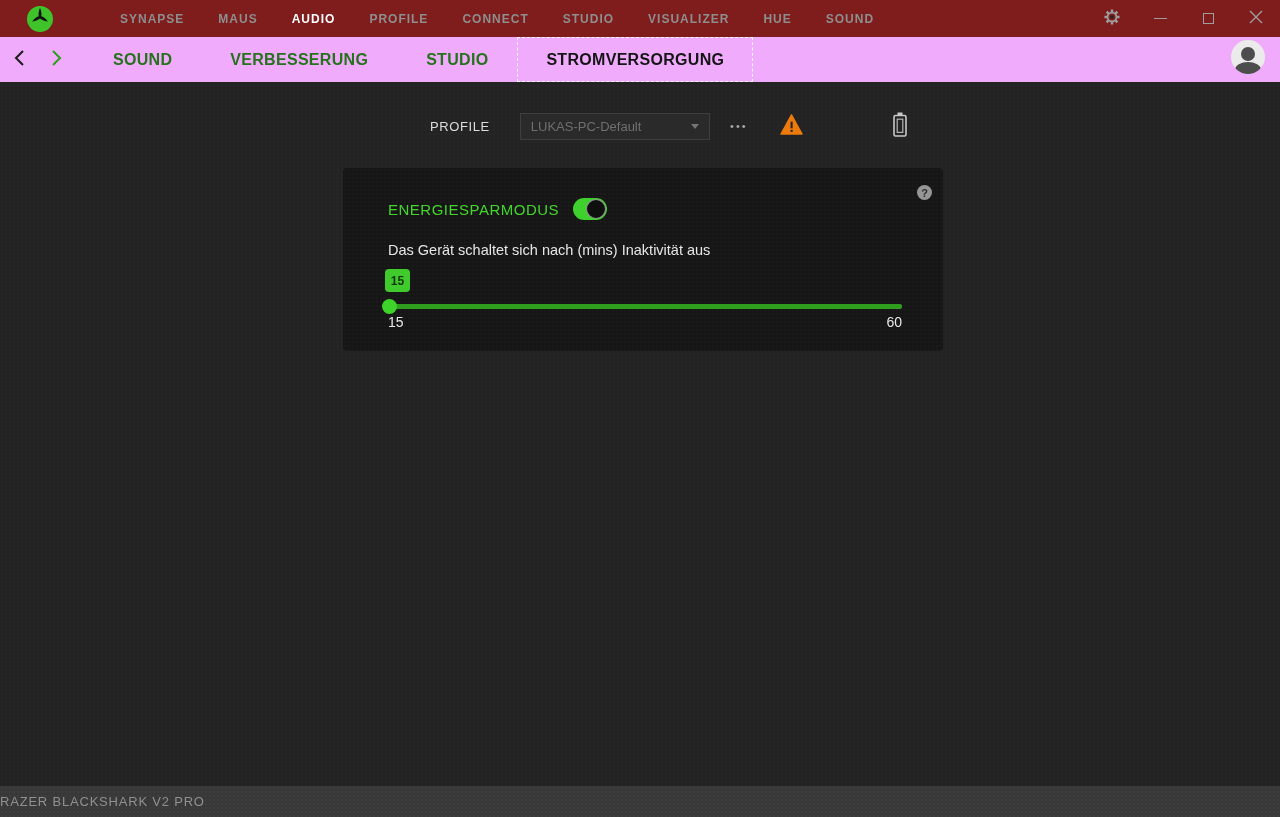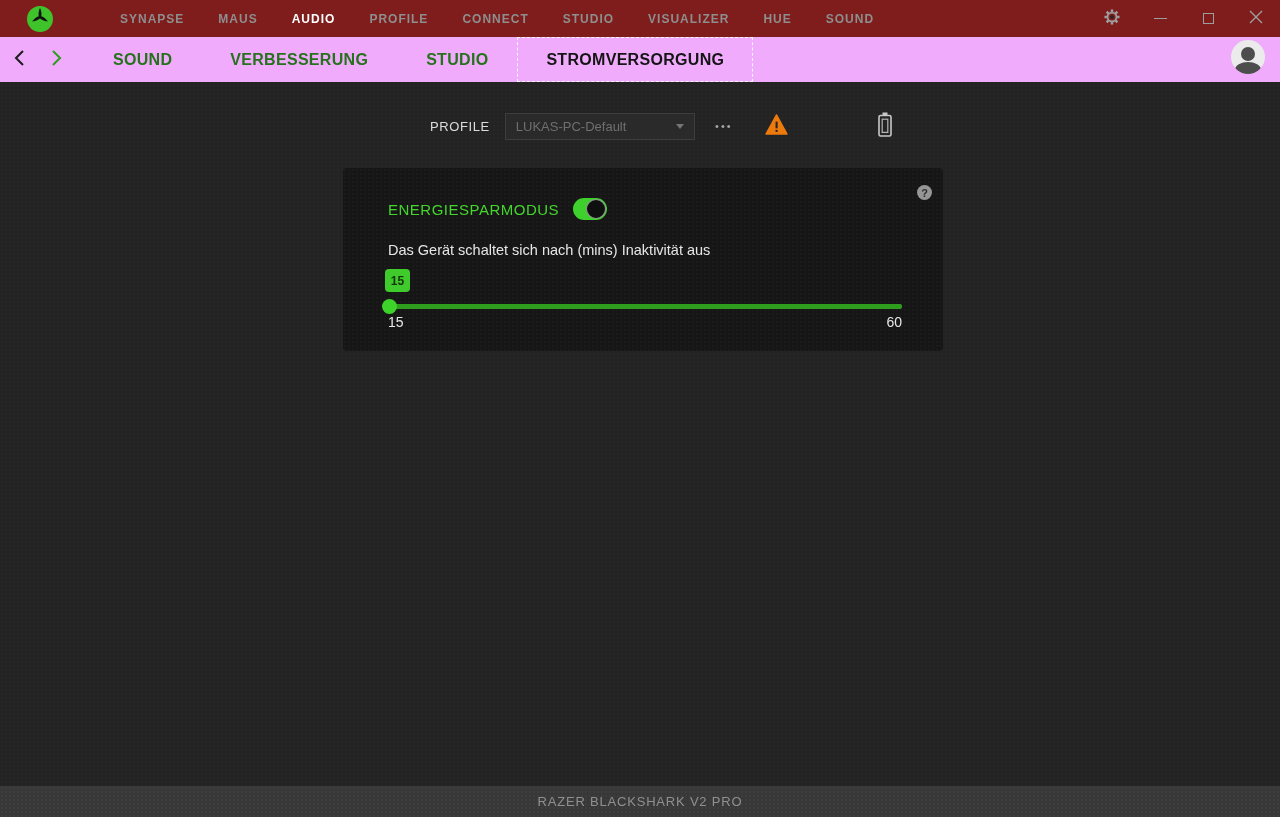--- a/index.html
+++ b/index.html
@@ -29,21 +29,21 @@
   .tabs { display:flex; margin-left:8px; }
   .tab { display:flex; align-items:center; padding:0 28px; font-size:16px; color:#26711b; cursor:pointer; border:1px dashed transparent; letter-spacing:0.3px; }
   .tab.active { color:#151515; border-color:rgba(255,255,255,0.9); }
   .avatar { position:absolute; right:15px; top:3px; width:34px; height:34px; border-radius:50%; background:#ebebeb; overflow:hidden; cursor:pointer; }
   .avatar .head { position:absolute; left:10px; top:7px; width:14px; height:14px; border-radius:50%; background:#4d4d4d; }
   .avatar .body { position:absolute; left:4px; top:22px; width:26px; height:16px; border-radius:50%; background:#4d4d4d; }
 
   
   .profile-row { position:absolute; top:112px; left:430px; height:28px; display:flex; align-items:center; }
   .profile-label { font-size:13px; color:#dcdcdc; letter-spacing:0.6px; }
-  .profile-select { margin-left:15px; width:190px; height:27px; background:#2a2a2a; border:1px solid #3e3e3e; display:flex; align-items:center; padding:0 10px; cursor:default; }
+  .profile-select { margin-left:30px; width:190px; height:27px; background:#2a2a2a; border:1px solid #3e3e3e; display:flex; align-items:center; padding:0 10px; cursor:default; }
   .profile-select .val { font-size:13px; color:#6f6f6f; flex:1; overflow:hidden; white-space:nowrap; }
   .caret-down { width:0; height:0; border-left:4px solid transparent; border-right:4px solid transparent; border-top:5px solid #757575; margin-left:6px; }
   .more-btn { margin-left:17px; color:#a6a6a6; font-size:11px; letter-spacing:2px; cursor:pointer; width:24px; text-align:center; }
   .warn-btn { margin-left:29px; cursor:pointer; display:flex; align-items:center; }
   .battery-btn { margin-left:90px; cursor:pointer; display:flex; align-items:center; }
 
   
   .card { position:absolute; left:343px; top:168px; width:600px; height:183px; background:#161616; border-radius:4px;
           background-image:radial-gradient(rgba(255,255,255,0.02) 1px, transparent 1px); background-size:4px 4px; }
   .help-btn { position:absolute; top:17px; right:11px; width:15px; height:15px; border-radius:50%; background:#969696; color:#2d2d2d; font-size:11px; font-weight:bold; display:flex; align-items:center; justify-content:center; cursor:pointer; }
@@ -51,21 +51,21 @@
   .card-title { font-size:15px; color:#44d62c; letter-spacing:0.5px; }
   .toggle { position:relative; margin-left:14px; width:34px; height:22px; border-radius:11px; background:#3ed02c; cursor:pointer; }
   .toggle .knob { position:absolute; right:1px; top:1px; width:20px; height:20px; border-radius:50%; background:#0f0f0f; border:1px solid rgba(255,255,255,0.55); }
   .card-desc { position:absolute; left:45px; top:74px; font-size:14.5px; color:#e6e6e6; }
   .value-badge { position:absolute; left:42px; top:101px; min-width:25px; height:23px; padding:0 4px; background:#3ecb2b; border-radius:4px; color:#15340d; font-size:12px; font-weight:bold; display:flex; align-items:center; justify-content:center; }
   .slider-track { position:absolute; left:45px; top:136px; width:514px; height:5px; background:#2f9e1f; border-radius:2px; cursor:pointer; }
   .slider-thumb { position:absolute; left:-6px; top:-5px; width:15px; height:15px; border-radius:50%; background:#3ed32b; cursor:grab; }
   .slider-labels { position:absolute; left:45px; top:146px; width:514px; display:flex; justify-content:space-between; font-size:14px; color:#e8e8e8; }
 
   
-  .statusbar { position:absolute; left:0; right:0; bottom:0; height:31px; background:#383838; display:flex; align-items:center; justify-content:center; color:#909090; font-size:13px; letter-spacing:0.8px;
+  .statusbar { position:absolute; left:0; right:0; bottom:0; height:31px; background:#383838; display:flex; align-items:center; justify-content:flex-start; color:#909090; font-size:13px; letter-spacing:0.8px;
                background-image:radial-gradient(rgba(255,255,255,0.03) 1px, transparent 1px); background-size:4px 4px; cursor:pointer; }
 </style>
 </head>
 <body>
 
 <div class="titlebar">
   <div class="logo-btn">
     <span>
       <svg width="20" height="20" viewBox="-12 -12 24 24">
         <g fill="#121212">

